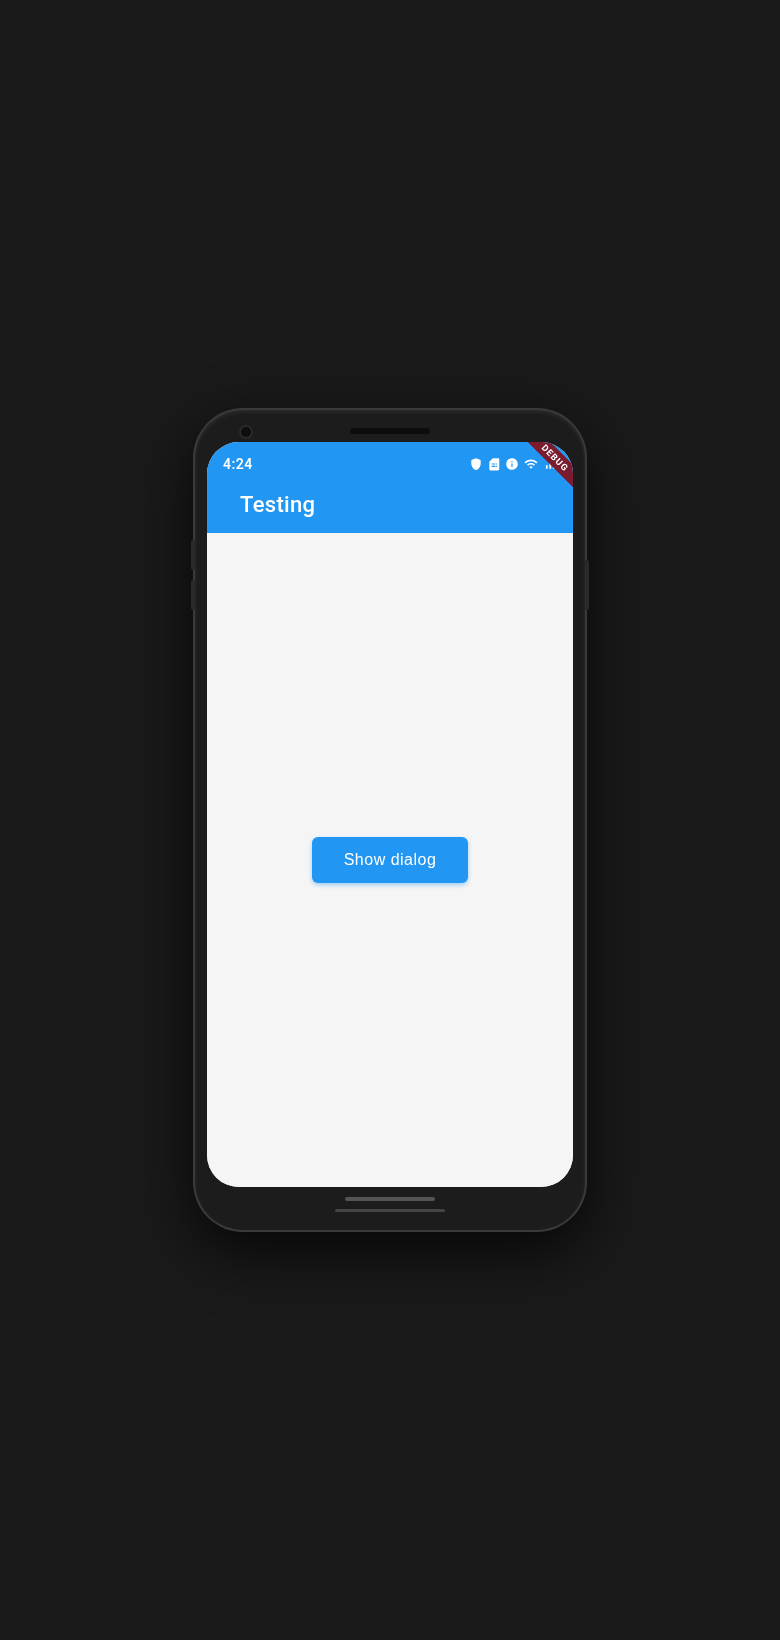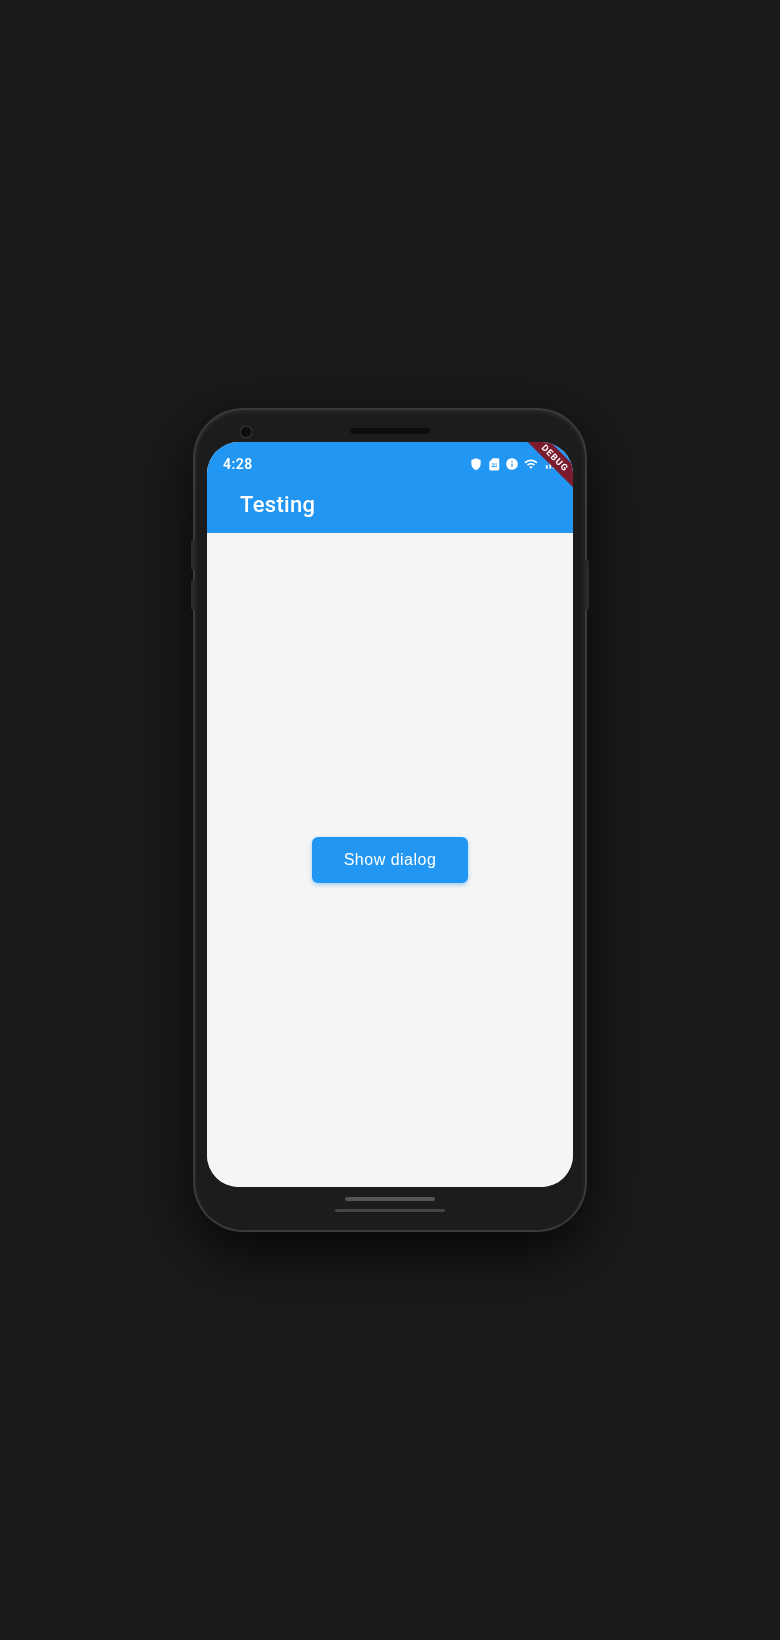--- a/index.html
+++ b/index.html
@@ -226,21 +226,21 @@
     <div class="speaker-grille"></div>
   </div>
 
   <div class="phone-screen">
 
     <div class="debug-ribbon">
       <div class="debug-ribbon-inner">DEBUG</div>
     </div>
 
     <div class="status-bar">
-      <span class="status-time">4:28</span>
+      <span class="status-time">4:24</span>
       <div class="status-icons">
 
         <svg width="14" height="14" viewBox="0 0 24 24">
           <path d="M12 2L4 5v6c0 5.25 3.5 10.15 8 11.35C16.5 21.15 20 16.25 20 11V5l-8-3z"></path>
         </svg>
 
         <svg width="14" height="14" viewBox="0 0 24 24">
           <path d="M19 2h-9L4 8v13c0 1.1.9 2 2 2h13c1.1 0 2-.9 2-2V4c0-1.1-.9-2-2-2zm-5 11H8v-2h6v2zm3 0h-2v-2h2v2zm-3 4H8v-2h6v2zm3 0h-2v-2h2v2z"></path>
         </svg>
 

